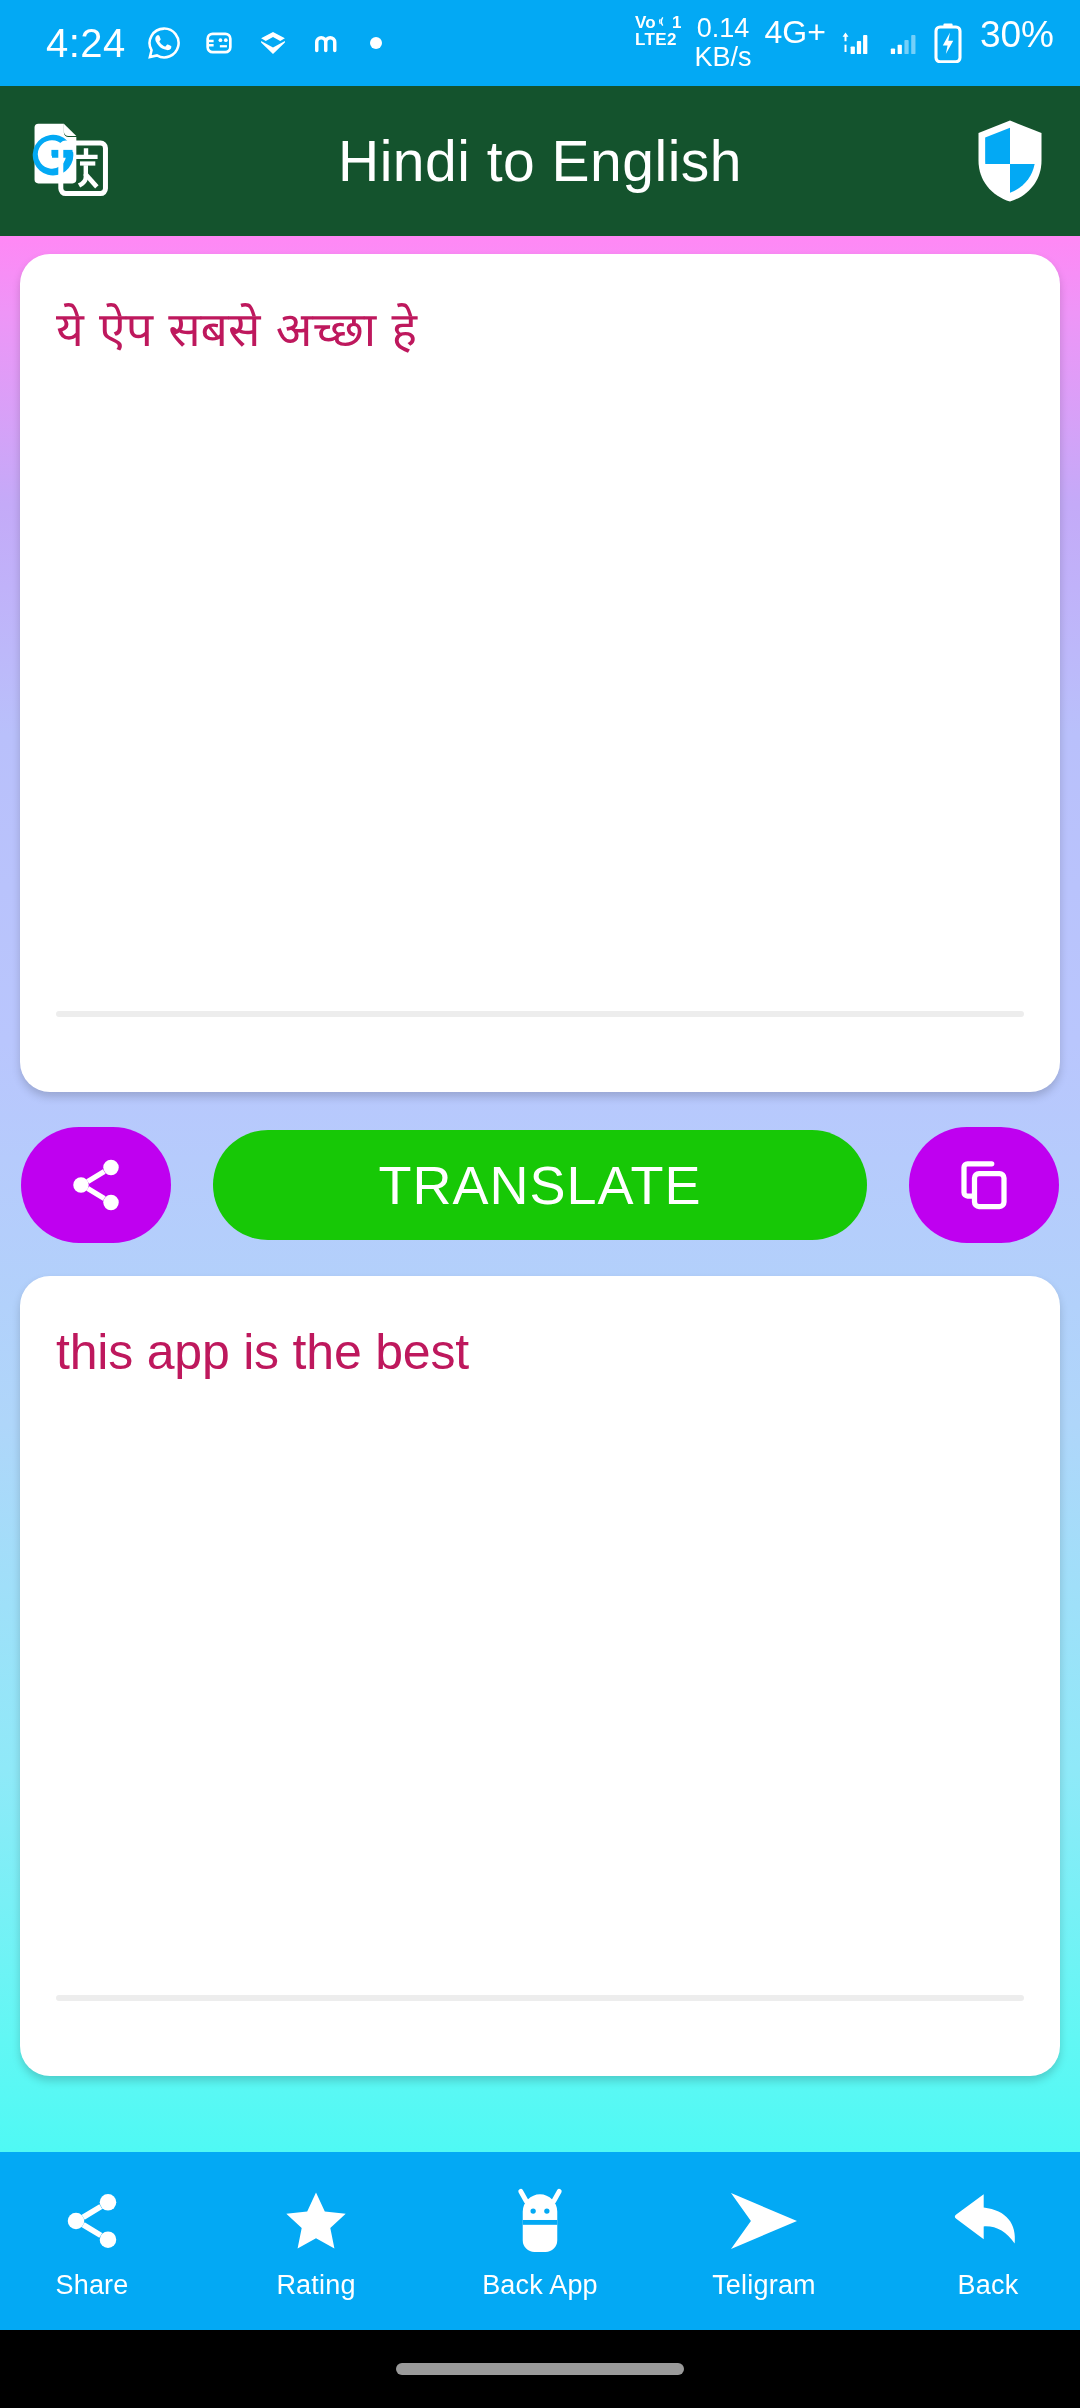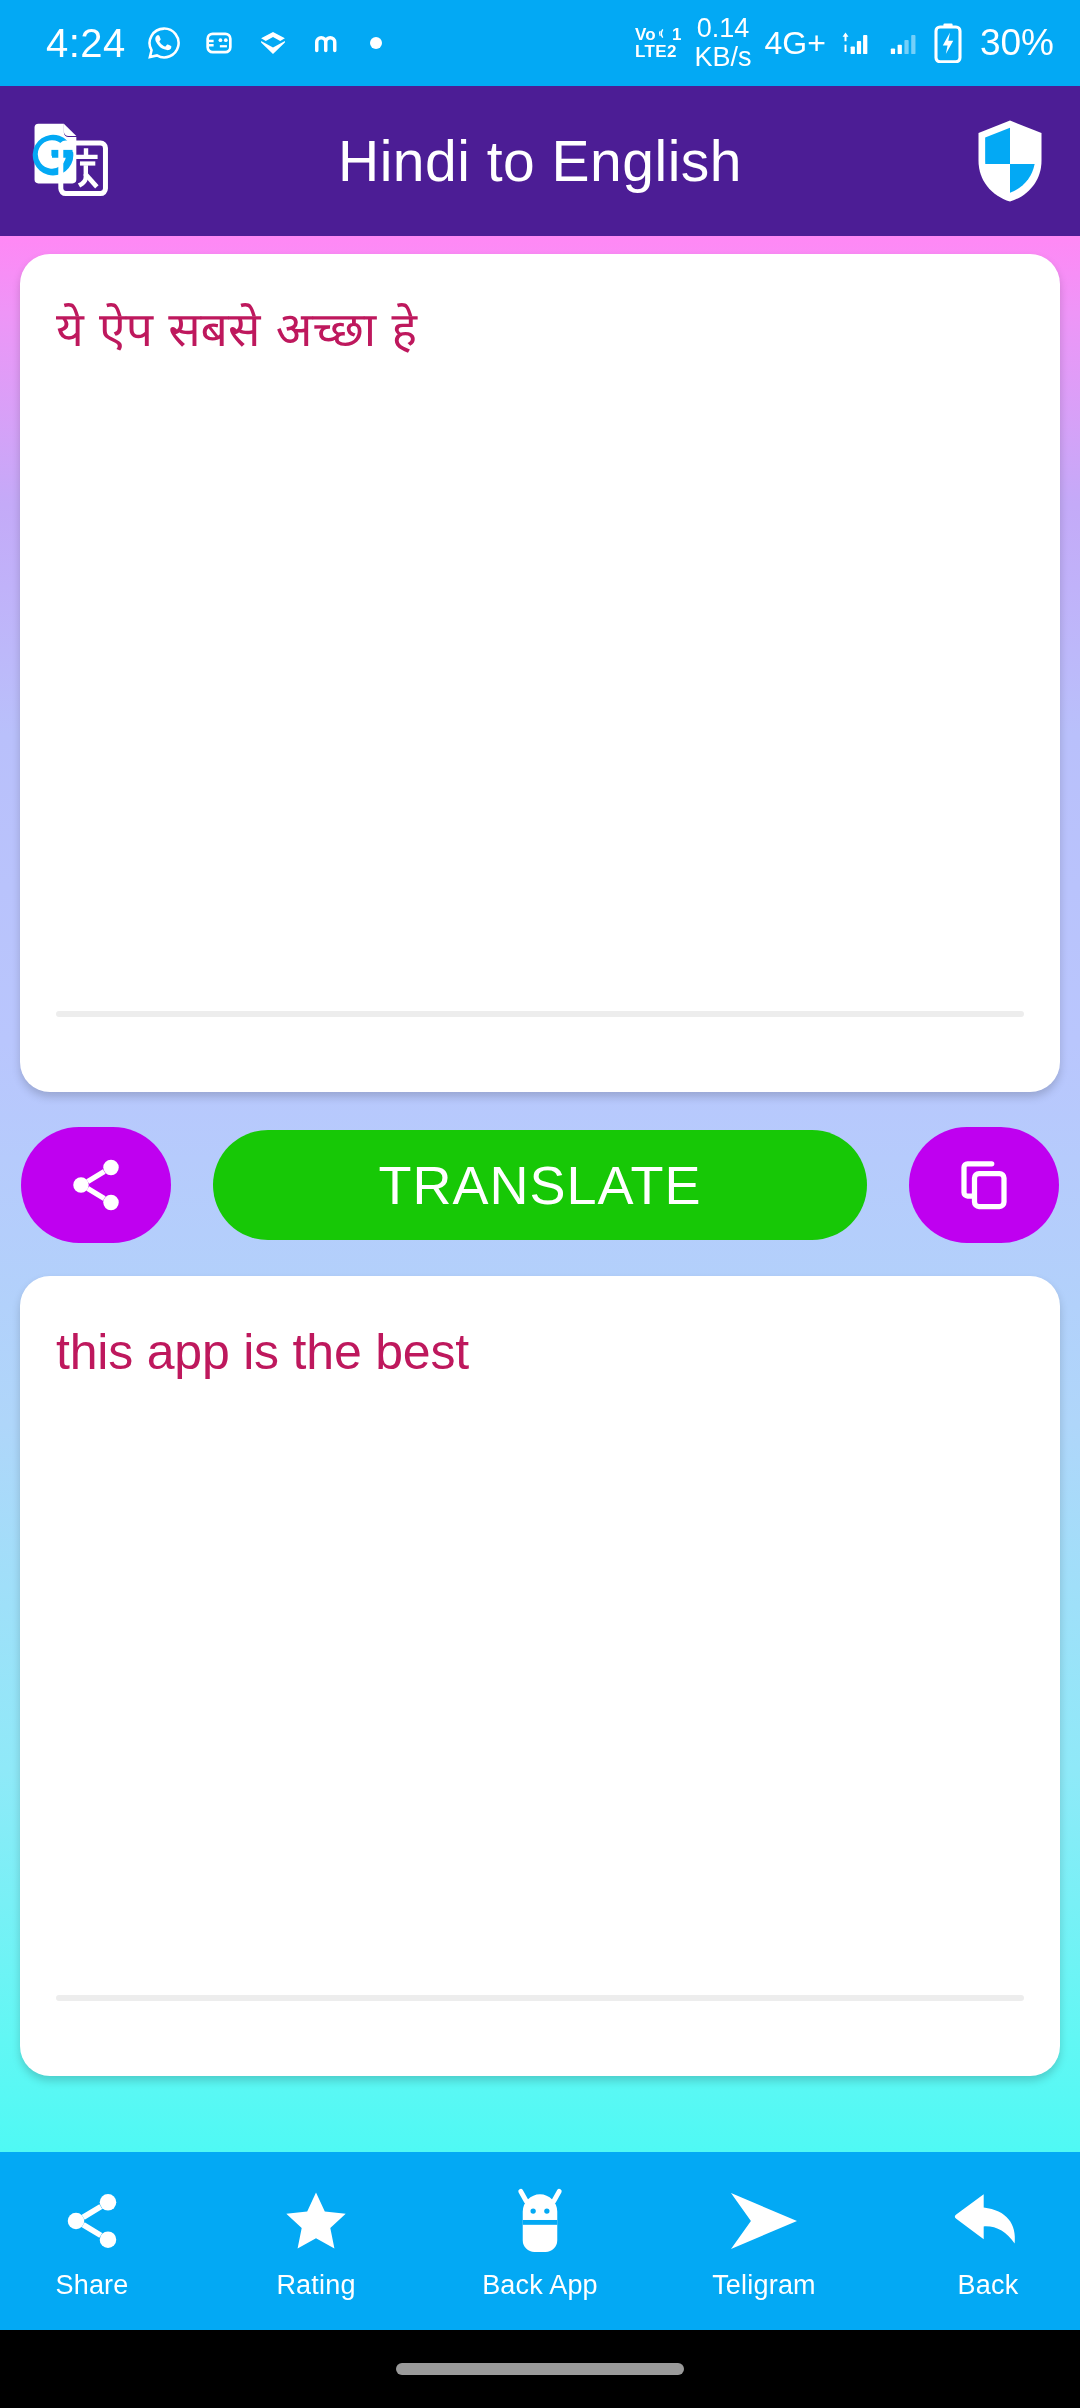--- a/index.html
+++ b/index.html
@@ -22,39 +22,39 @@
     background:#03A9F4;
     display:flex; align-items:center;
     padding:0 26px 0 46px;
     color:#fff;
     flex:0 0 auto;
   }
   .sb-left { display:flex; align-items:center; gap:20px; }
   .sb-clock { font-size:40px; letter-spacing:0.5px; font-weight:400; }
   .sb-icon { display:inline-flex; align-items:center; justify-content:center; }
   .sb-spacer { flex:1 1 auto; }
-  .sb-right { display:flex; align-items:center; gap:13px; }
+  .sb-right { display:flex; gap:13px; }
   .volte {
     display:flex; flex-direction:column;
     font-size:17px; font-weight:700; line-height:1.0;
     letter-spacing:0.2px;
   }
   .volte-top { display:flex; align-items:center; gap:1px; }
   .volte-bot { letter-spacing:0.4px; }
   .netspeed {
     display:flex; flex-direction:column; align-items:center;
     font-size:27px; line-height:1.08; font-weight:400;
   }
   .gen { font-size:32px; font-weight:400; letter-spacing:0px; }
   .battpct { font-size:37px; font-weight:400; margin-left:4px; }
 
   
   .appbar {
     height:150px;
-    background:#4c1d95;
+    background:#14532d;
     display:flex; align-items:center;
     padding:0 34px 0 24px;
     flex:0 0 auto;
     position:relative;
   }
   .appbar-title {
     position:absolute; left:0; right:0;
     text-align:center;
     color:#fff;
     font-size:57px;

